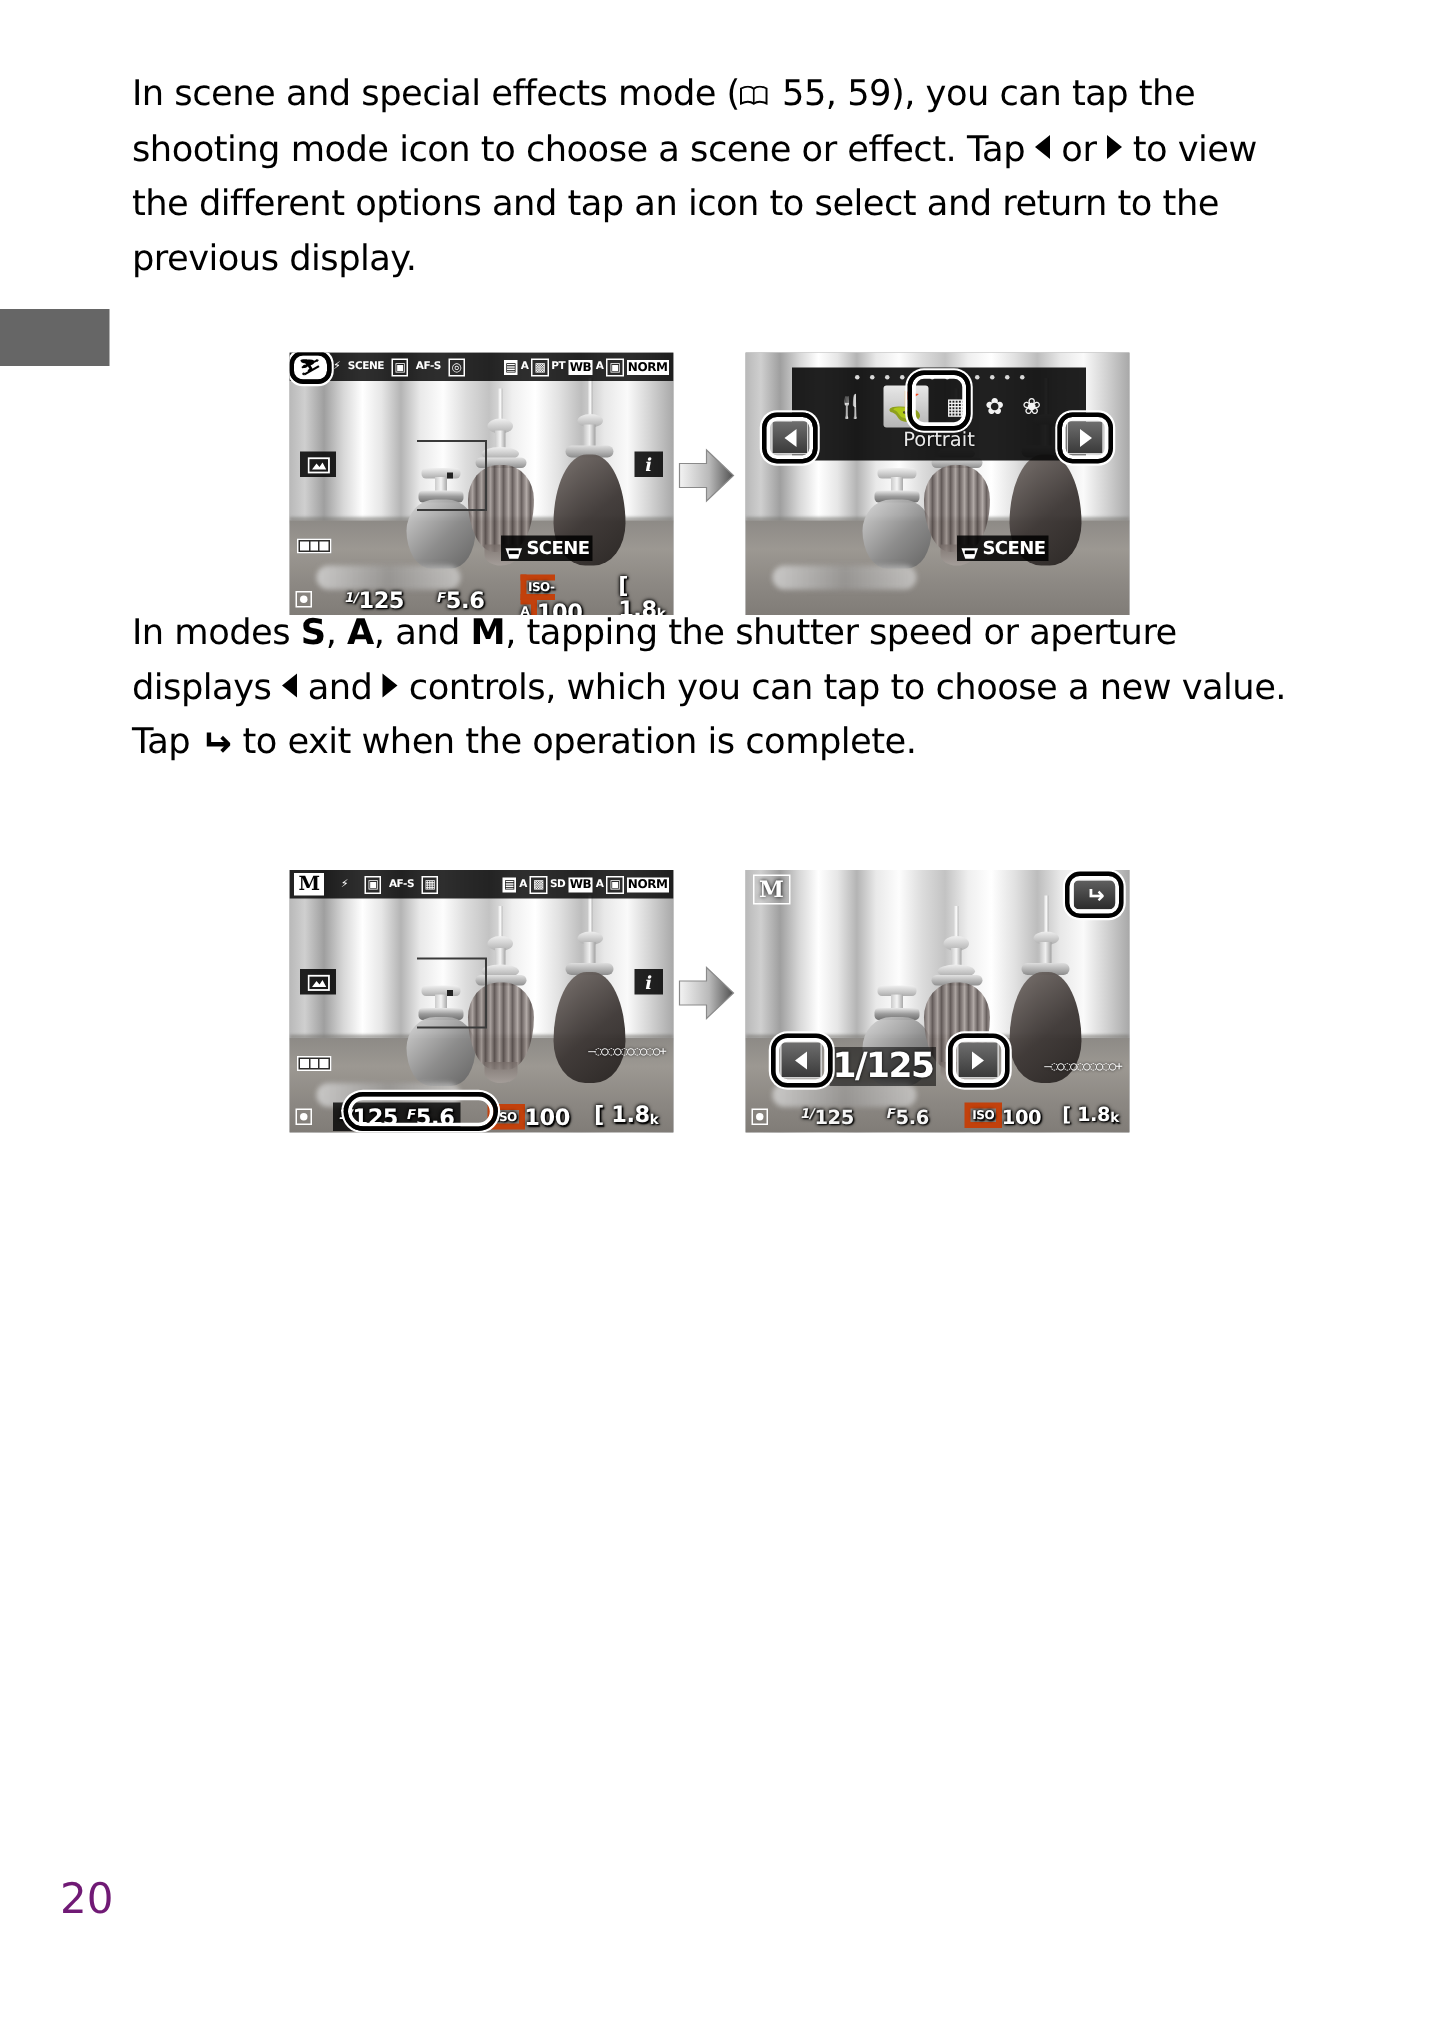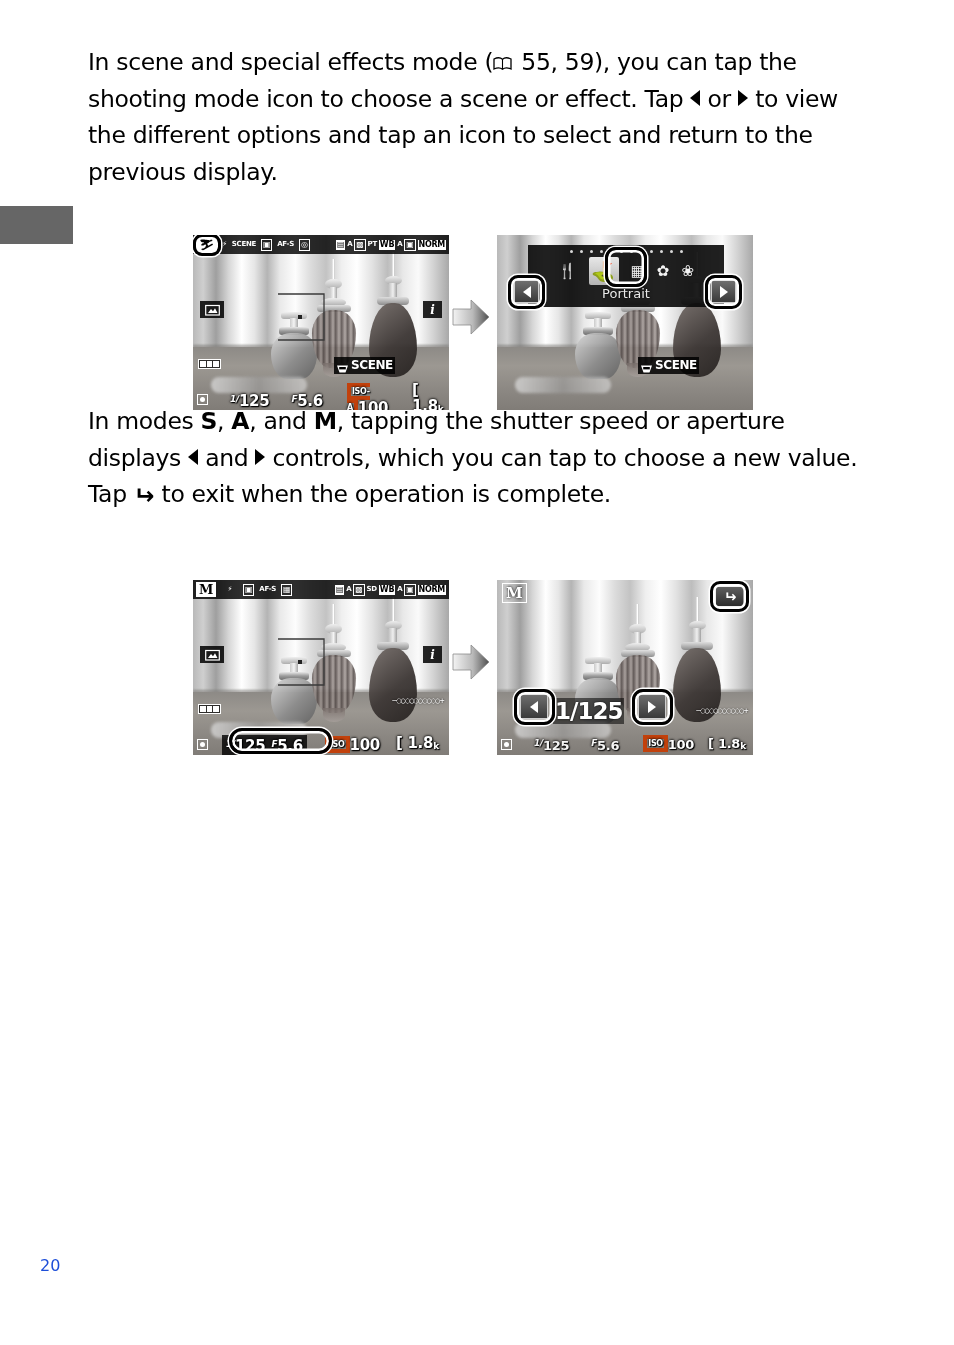--- a/index.html
+++ b/index.html
@@ -528,23 +528,23 @@
     letter-spacing: -0.5px;
     white-space: nowrap;
   }
 
   
   .page-number {
     position: absolute;
     left: 40px;
     top: 1252px;
     font-family: "DejaVu Sans", sans-serif;
-    font-size: 16px;
+    font-size: 28px;
     line-height: 28px;
-    color: #1d4ed8;
+    color: #701a75;
   }
 </style>
 </head>
 <body>
 
 <div class="side-tab"></div>
 
 <div class="content">
 
 

